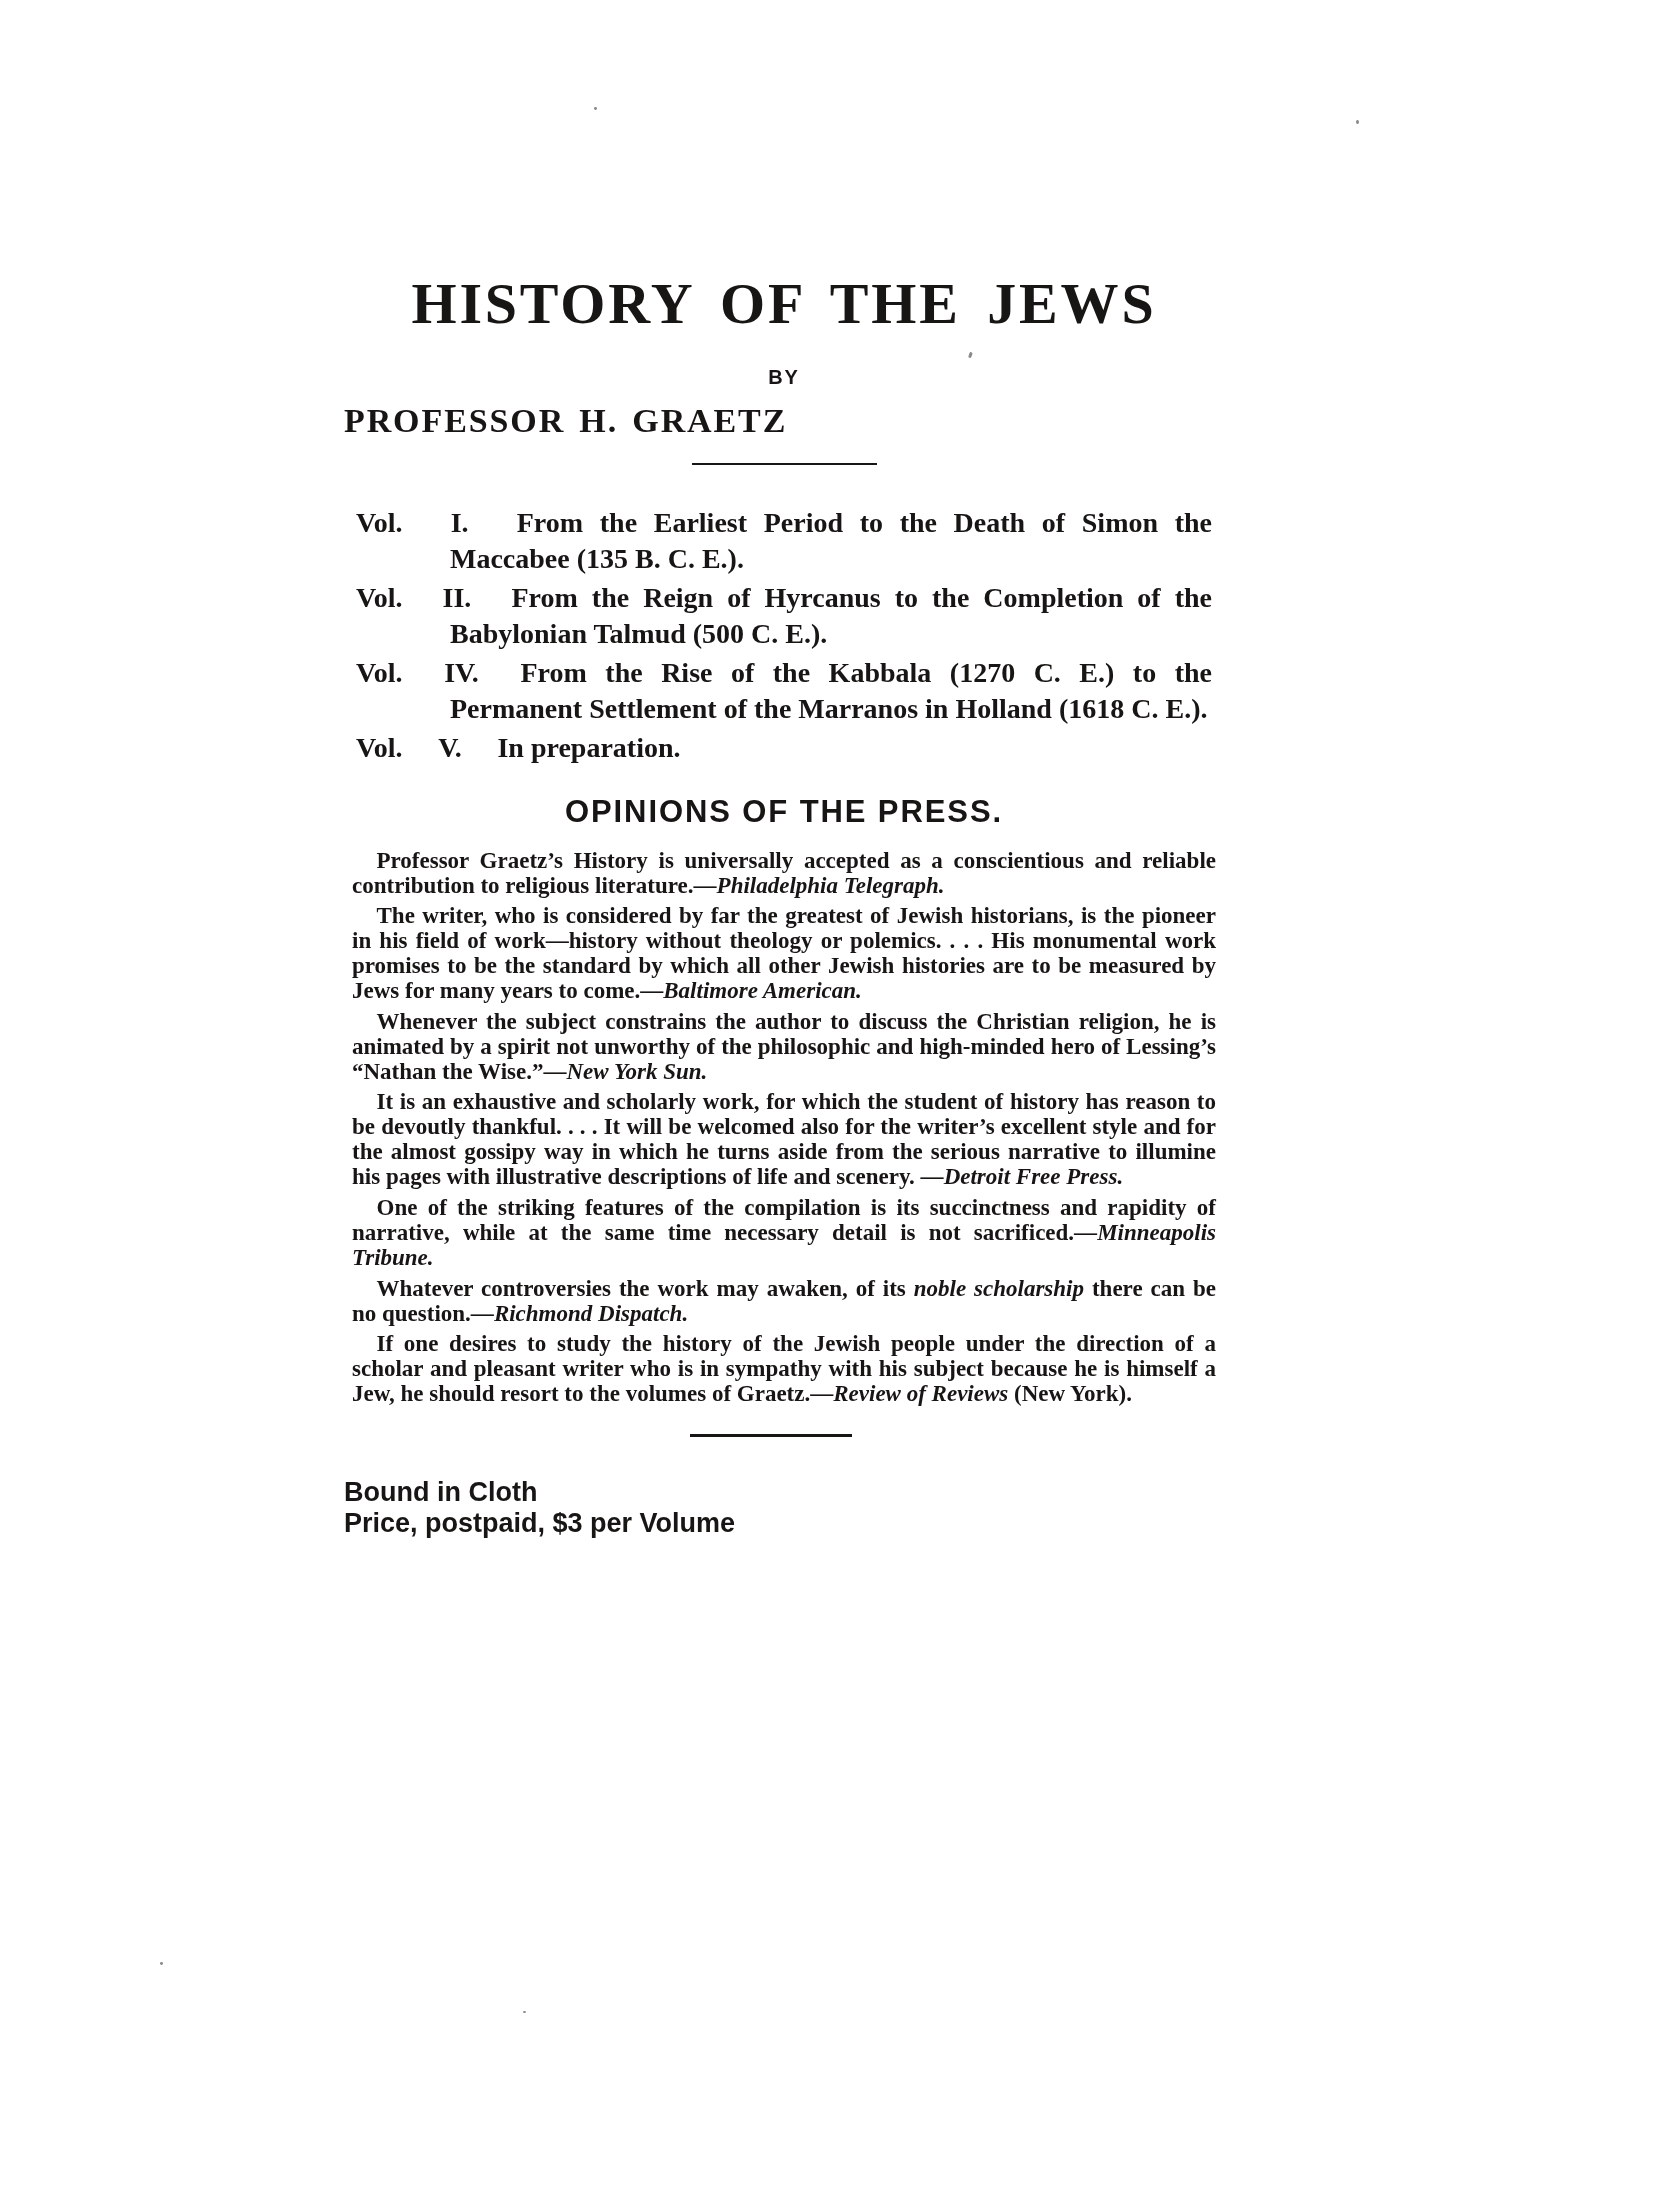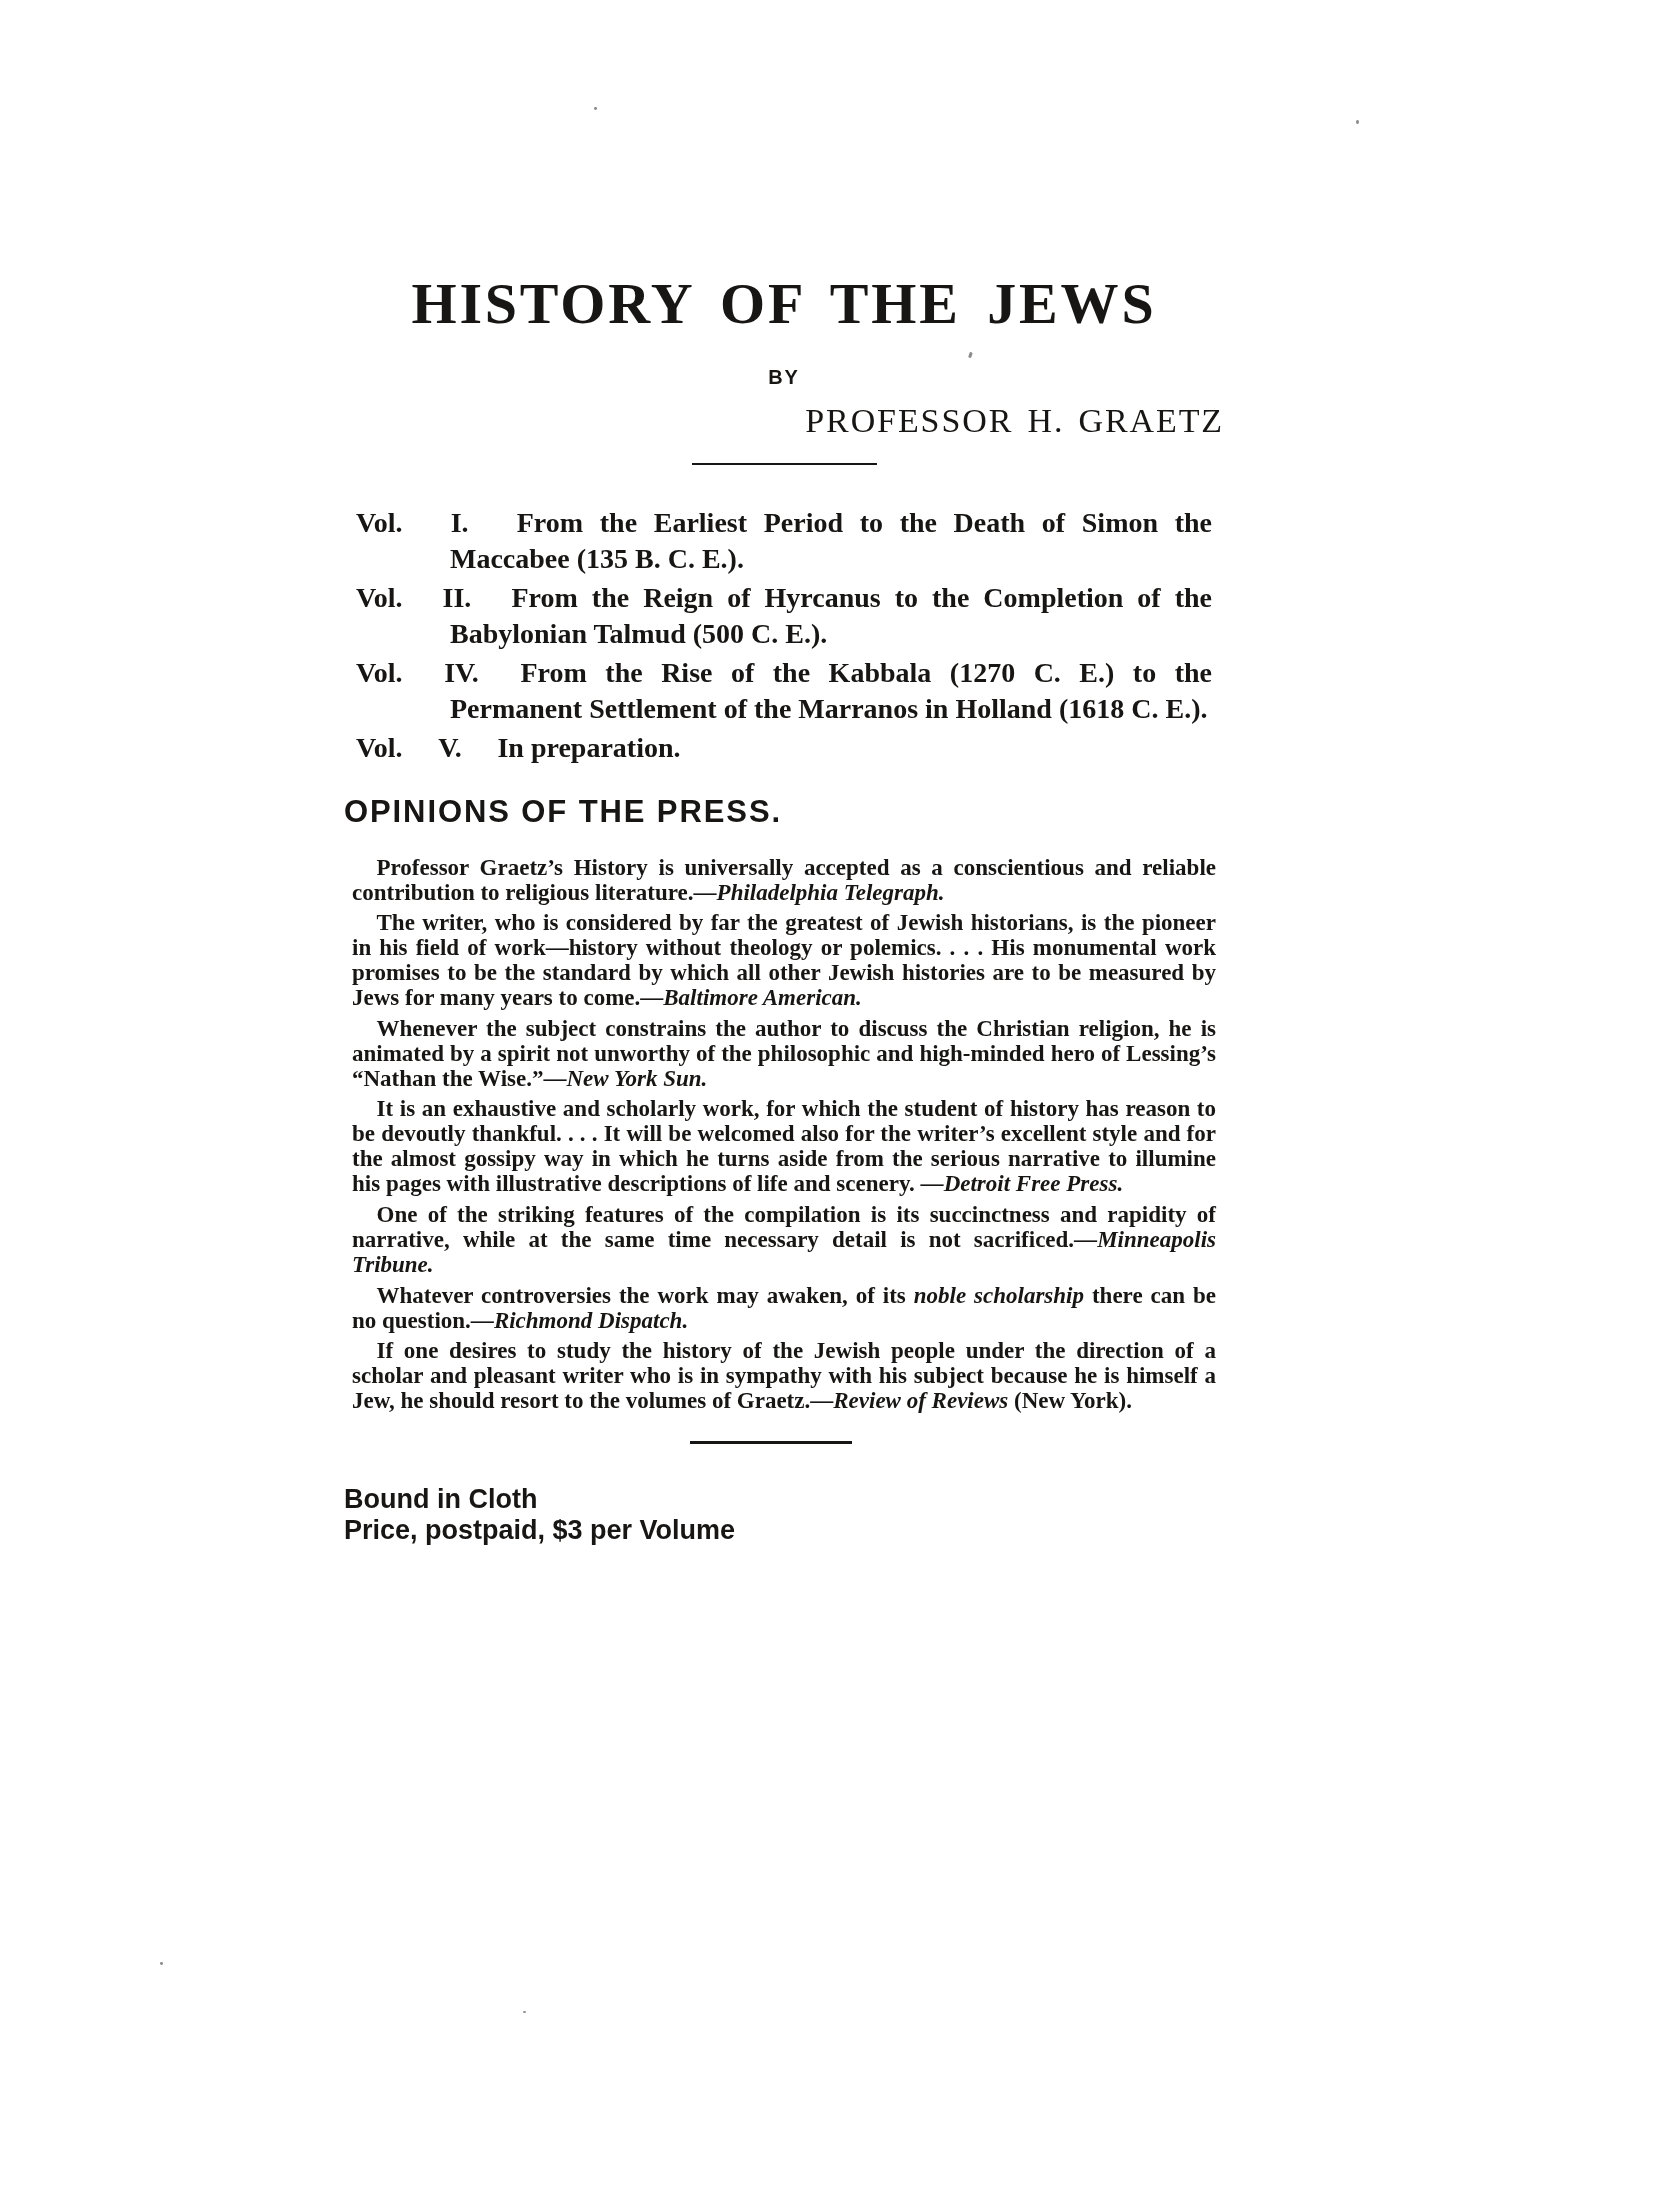--- a/index.html
+++ b/index.html
@@ -32,25 +32,25 @@
     font-family: "Liberation Sans", sans-serif;
     font-weight: bold;
     font-size: 20px;
     letter-spacing: 1.9px;
     text-align: center;
     line-height: 1;
     margin: 0 0 17px 0;
   }
   .author {
     font-family: "Liberation Serif", serif;
-    font-weight: normal;
+    font-weight: bold;
     font-size: 34px;
     letter-spacing: 1.9px;
     word-spacing: 3.8px;
-    text-align: right;
+    text-align: left;
     line-height: 1;
     margin: 0;
   }
   .rule-1 {
     width: 185px; height: 2.8px;
     background: #181614;
     margin: 24.5px auto 40px auto;
   }
   .volume-list { margin: 12px; }
   .vol-entry {
@@ -66,22 +66,23 @@
     display: inline-block;
     width: 81px;
     text-align: center;
     text-indent: 0;
   }
   .opinions-heading {
     font-family: "Liberation Sans", sans-serif;
     font-weight: bold;
     font-size: 31px;
     letter-spacing: 1.9px;
+    text-align: center;
     line-height: 1;
-    margin: 30px 0 28px 0;
+    margin: 30px 0 21px 0;
   }
   .press-paragraphs { margin: 8px; }
   .press-para {
     font-size: 23px;
     font-weight: bold;
     line-height: 25px;
     text-align: justify;
     text-indent: 24.5px;
     margin: 0 0 5.6px 0;
   }

